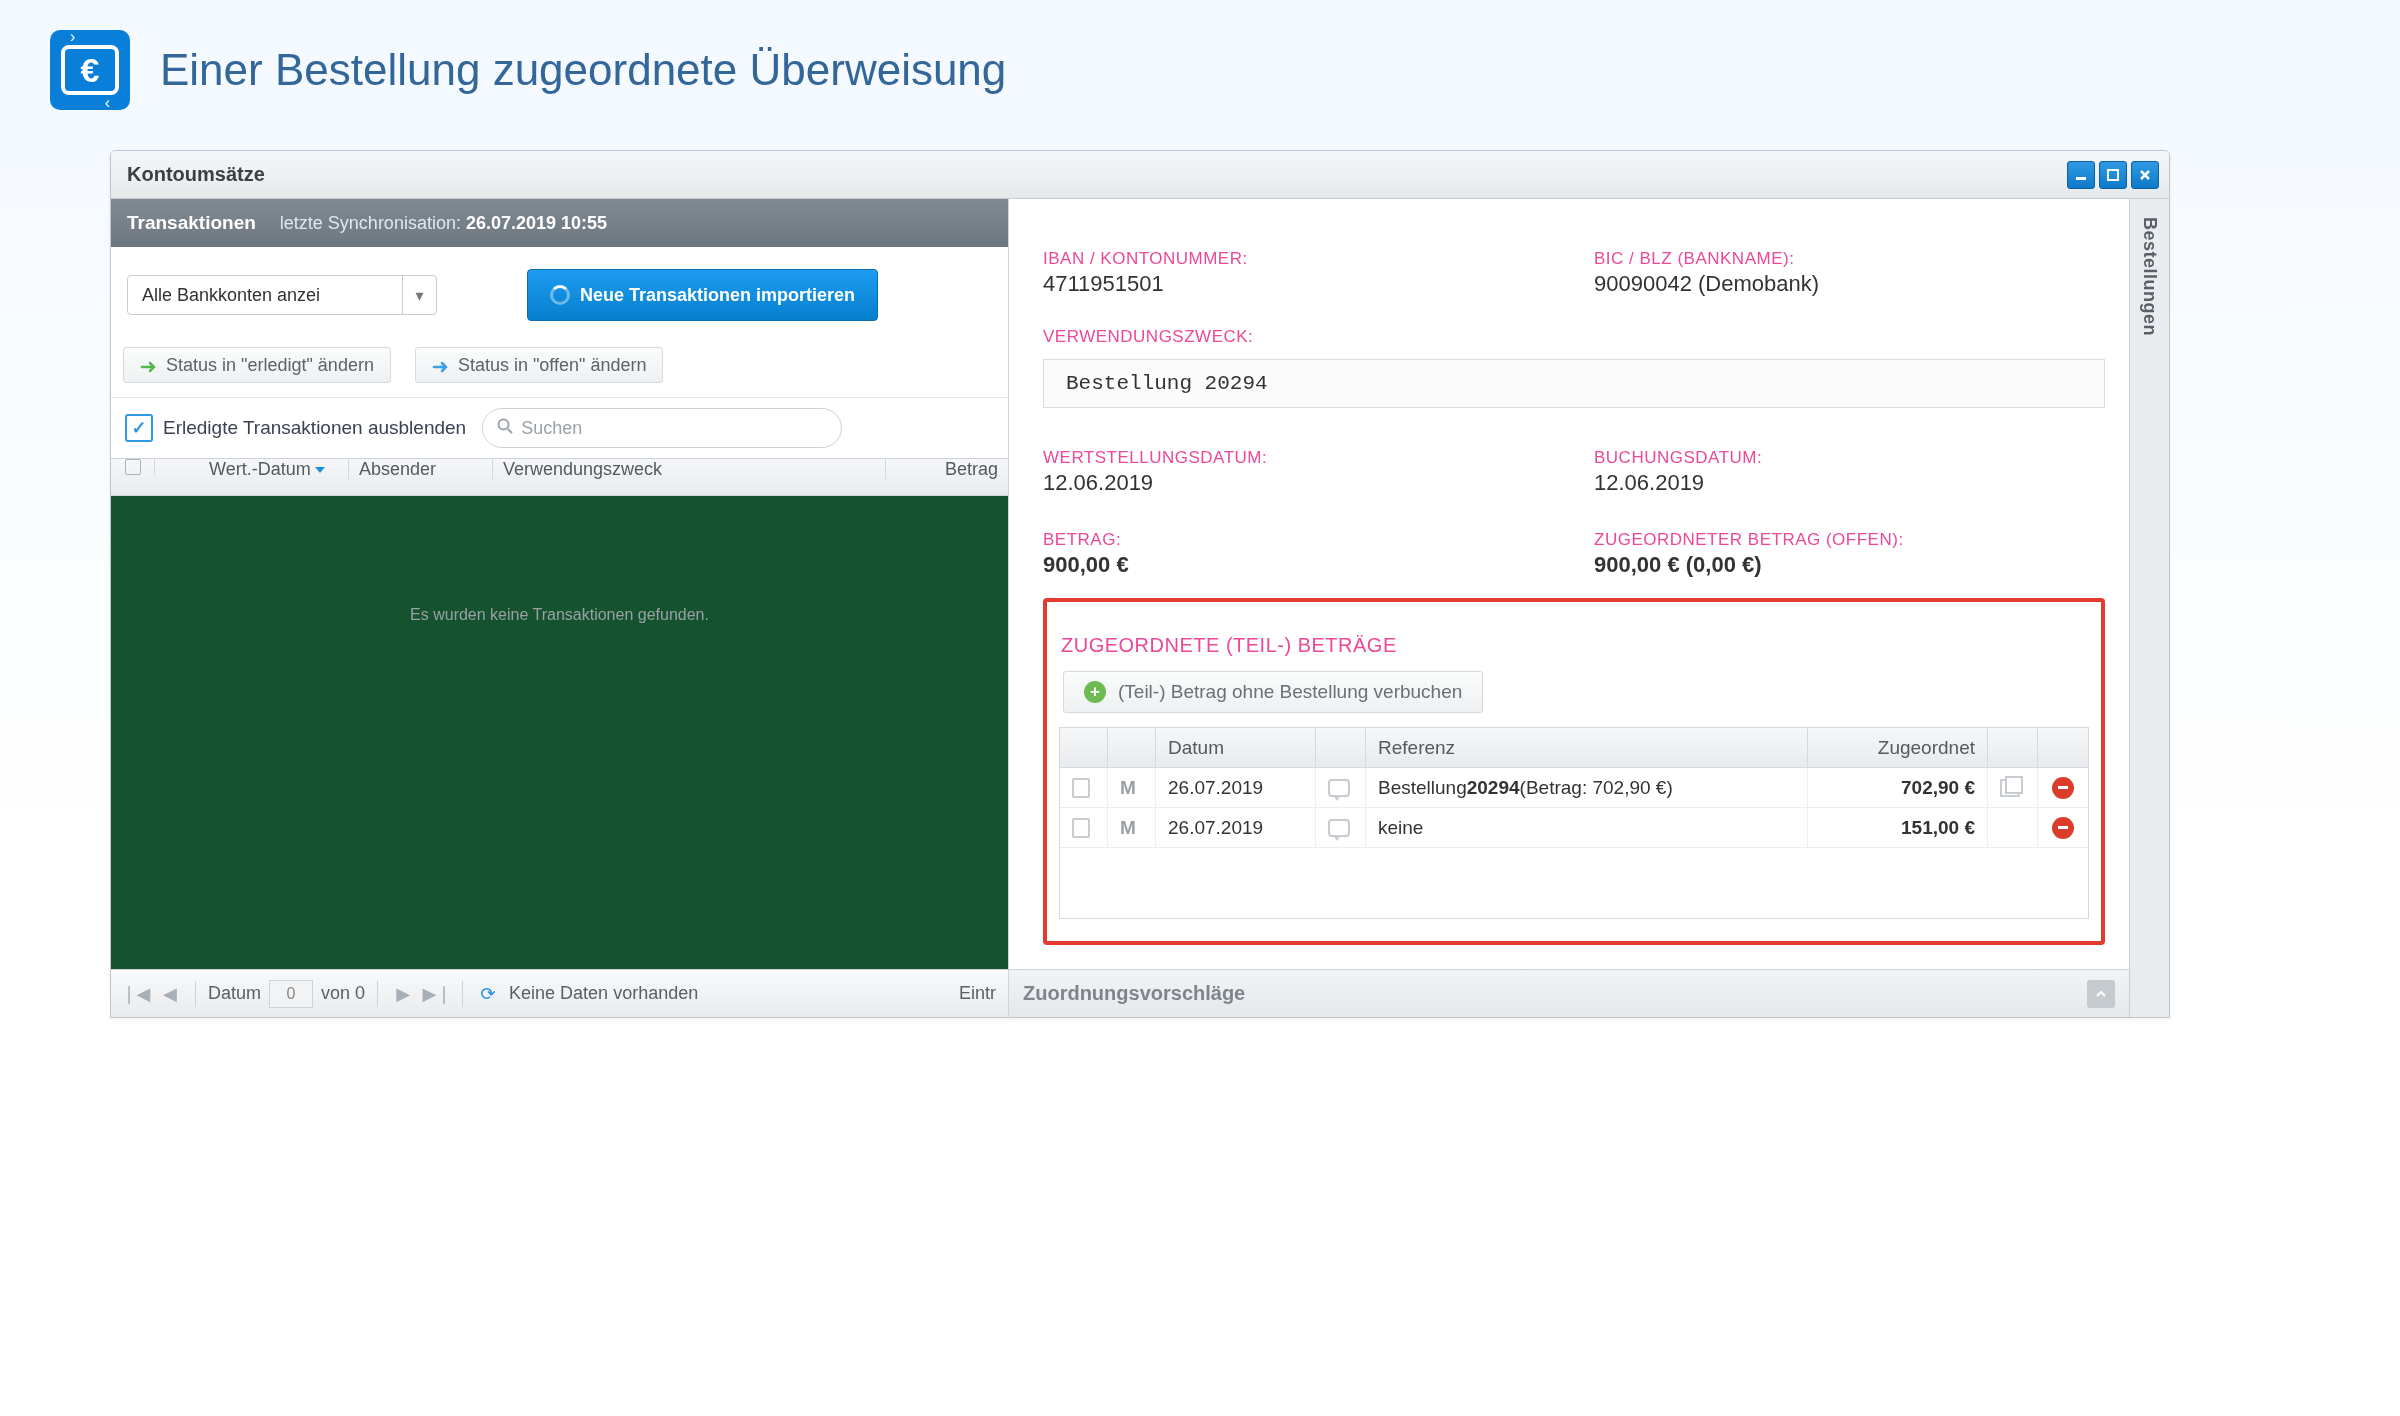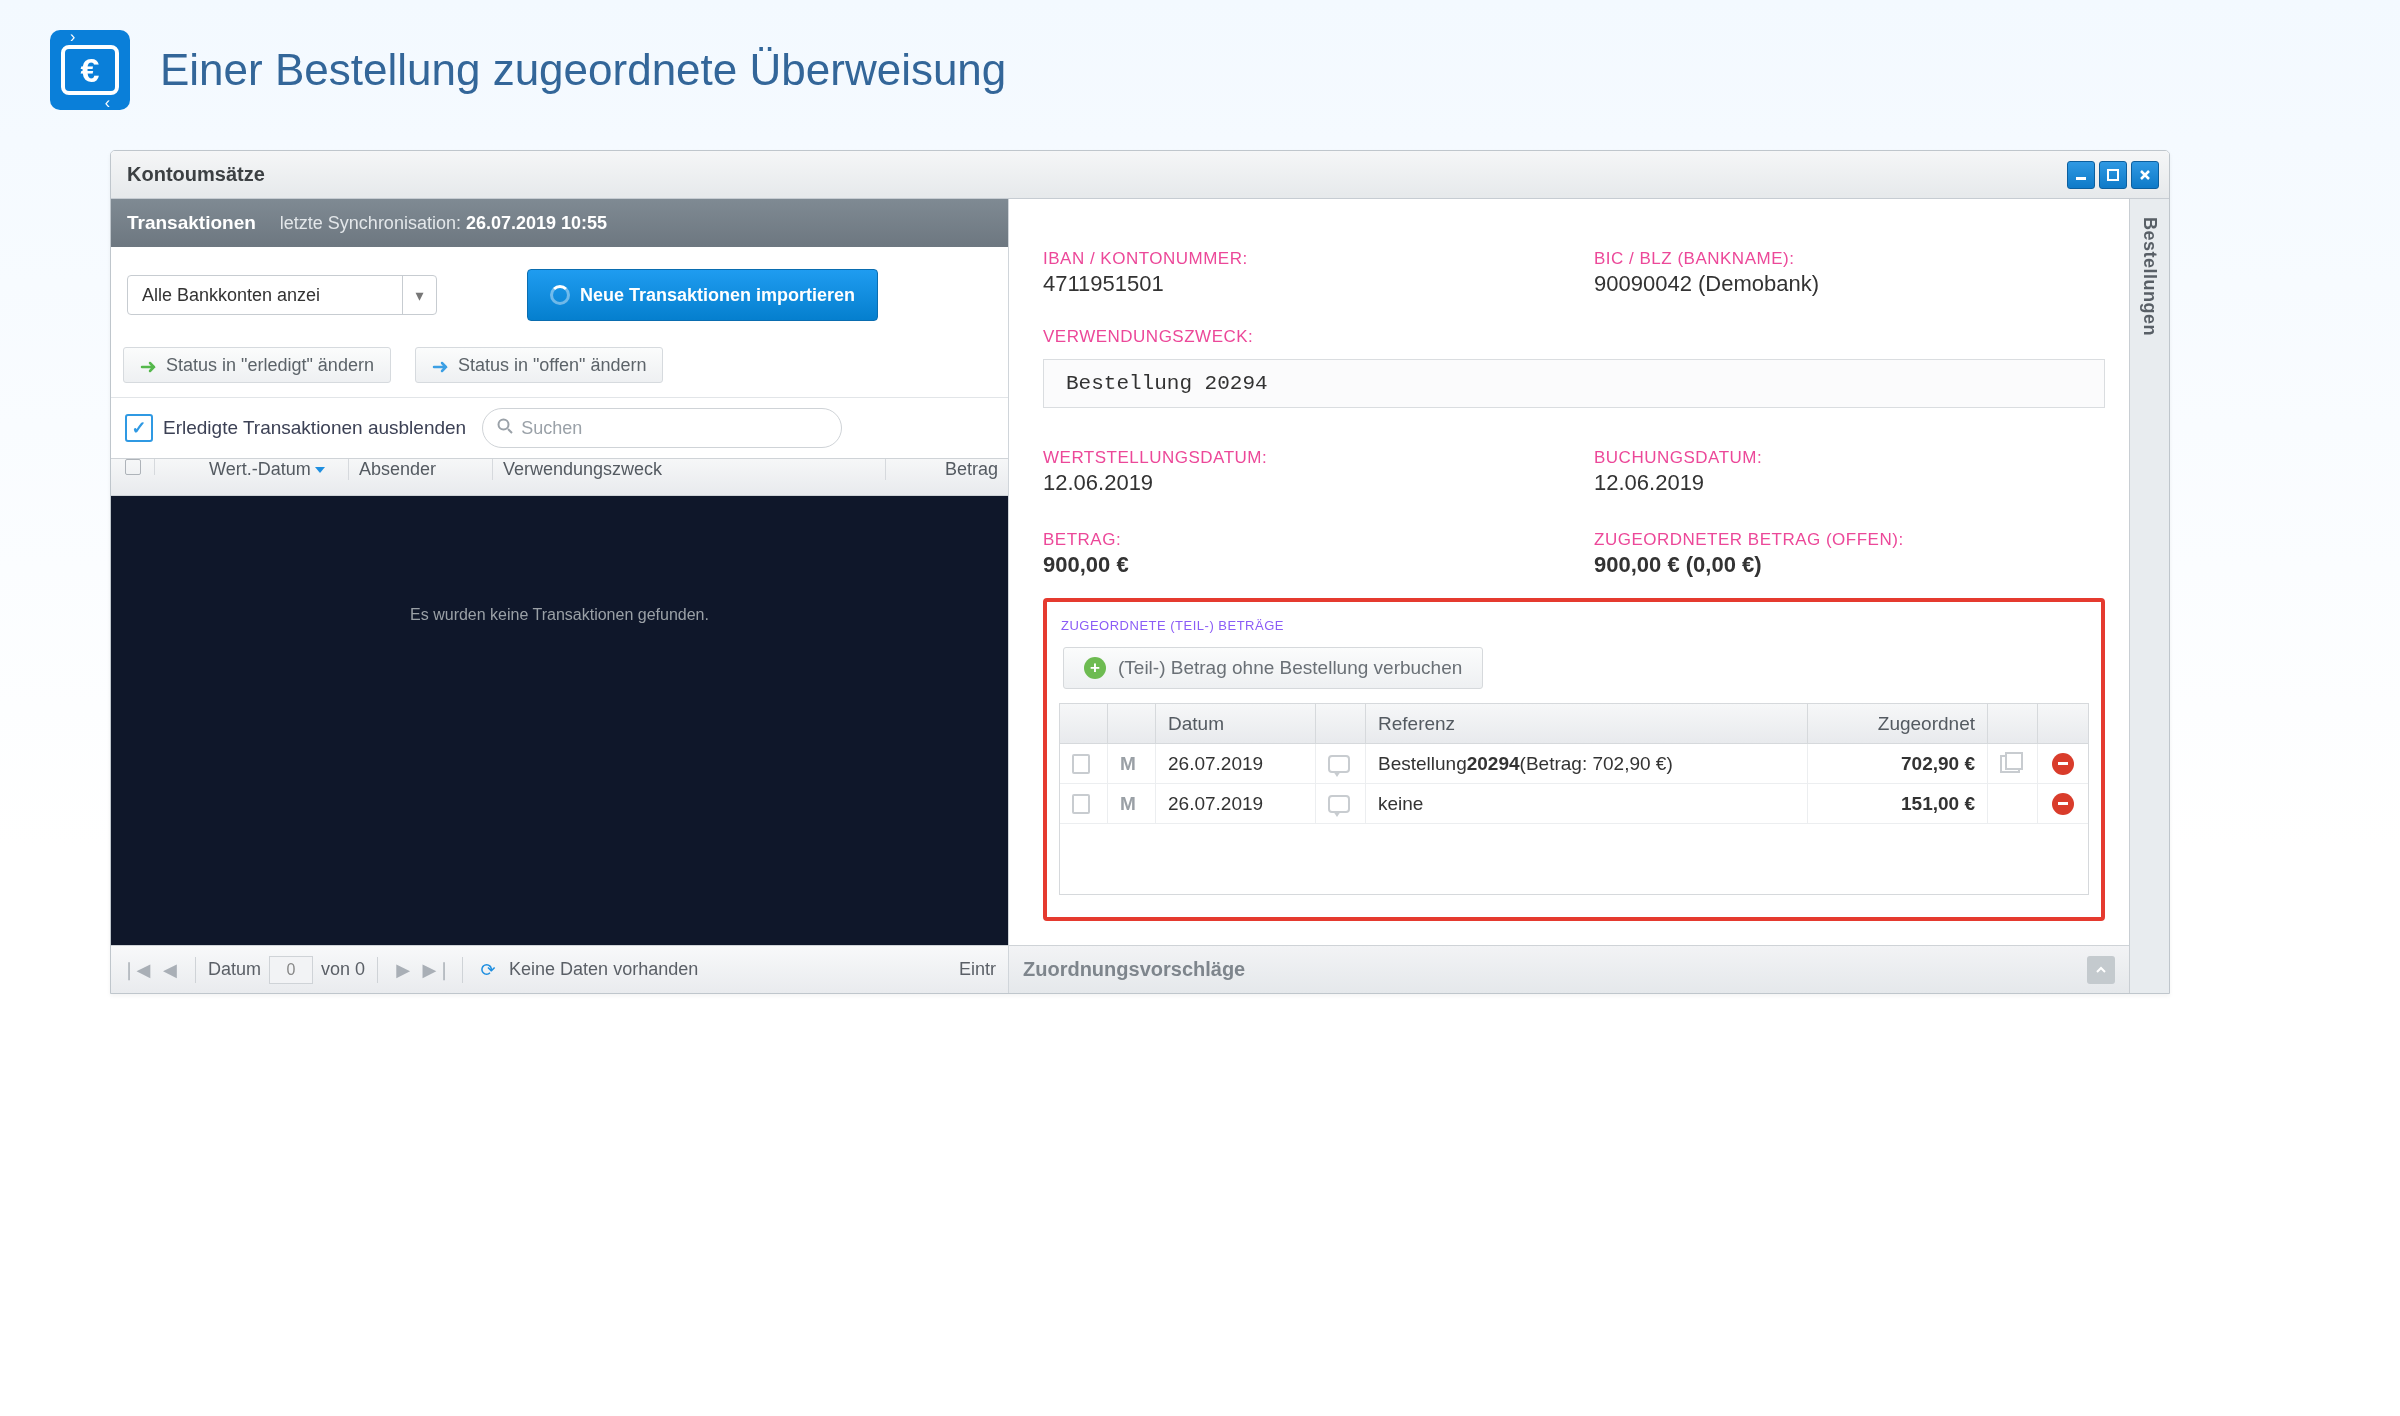--- a/index.html
+++ b/index.html
@@ -12,21 +12,21 @@
   .euro-badge .arrow.top{top:-2px;left:20px}
   .euro-badge .arrow.bot{bottom:-2px;right:20px}
   .page-title{color:#336699;font-size:44px;font-weight:400}
   .window{margin-left:60px;width:2060px;background:#fff;border:1px solid #bfc6cc;border-radius:5px 5px 0 0;overflow:hidden;box-shadow:0 2px 4px rgba(0,0,0,.05);position:relative}
   .titlebar{height:48px;background:linear-gradient(#f5f6f7,#e6e9eb);border-bottom:1px solid #c6ccd2;display:flex;align-items:center;justify-content:space-between;padding:0 10px 0 16px}
   .titlebar .title{font-weight:700;color:#3c4043;font-size:20px}
   .win-controls{display:flex;gap:4px}
   .win-btn{width:28px;height:28px;border-radius:3px;border:1px solid #0c5f9e;display:flex;align-items:center;justify-content:center;background:linear-gradient(#2f99e3,#0e7ac8);cursor:pointer}
   .win-btn svg{display:block}
   .body{display:flex;align-items:stretch}
-  .left{width:898px;border-right:1px solid #d0d5da;display:flex;flex-direction:column;background:#0f172a}
+  .left{width:898px;border-right:1px solid #d0d5da;display:flex;flex-direction:column;background:#14532d}
   .right{flex:1;position:relative}
   .sidepanel{width:40px;border-left:1px solid #c9ced3;background:#e8ecef;display:flex;align-items:flex-start;justify-content:center}
   .sidepanel .label{writing-mode:vertical-rl;text-orientation:mixed;font-weight:700;color:#585f66;font-size:18px;padding-top:18px;letter-spacing:.5px}
   .subheader{height:48px;background:linear-gradient(#7f8a93,#6d7780);color:#fff;display:flex;align-items:center;gap:24px;padding:0 16px;font-size:19px}
   .subheader .title{font-weight:700}
   .subheader .sync{color:#e3e7ea;font-size:18px}
   .subheader .sync b{color:#fff}
   .toolbar-row{padding:22px 16px;display:flex;align-items:center;gap:90px;background:#fff}
   .combo{display:flex;align-items:center;height:40px;border:1px solid #c7ccd1;border-radius:4px;background:#fff;min-width:310px}
   .combo .text{flex:1;padding:0 14px;color:#333;font-size:18px;white-space:nowrap;overflow:hidden}
@@ -58,21 +58,21 @@
   .pg-sep{width:1px;height:26px;background:#cfd3d7;margin:0 4px}
   .pg-input{width:44px;height:28px;border:1px solid #cfd3d7;background:#f2f3f5;text-align:center;font-size:16px;color:#888}
   .right-inner{padding:0 24px 24px 34px}
   .cutname{color:#b9bec3;font-size:22px;letter-spacing:1px;padding:6px 0 14px}
   .kv-grid{display:grid;grid-template-columns:1fr 1fr;row-gap:4px;column-gap:40px;margin-bottom:18px}
   .klabel{color:#ec4899;font-size:17px;letter-spacing:.5px;text-transform:uppercase;margin-top:30px}
   .kvalue{color:#333;font-size:22px;margin-top:2px}
   .purpose-box{margin-top:12px;border:1px solid #dadde0;background:#fbfbfc;padding:12px 22px;font-family:"Courier New",monospace;font-size:21px;color:#333}
   .bold{font-weight:700}
   .highlight{border:4px solid #e53a2f;border-radius:4px;padding:14px 12px 22px}
-  .sec-title{color:#8b5cf6;font-size:13px;letter-spacing:.5px;margin:2px 2px 14px}
+  .sec-title{color:#ec4899;font-size:20px;letter-spacing:.5px;margin:18px 2px 14px}
   .sub-btn{margin:0 4px 14px;display:inline-flex;align-items:center;gap:12px;height:42px;border:1px solid #d6d9dc;border-radius:3px;background:linear-gradient(#fbfcfc,#eef0f2);padding:0 20px;color:#6a7076;font-size:19px;cursor:pointer}
   .plus-ico{width:22px;height:22px;border-radius:50%;background:#6dbb51;color:#fff;display:flex;align-items:center;justify-content:center;font-weight:900;font-size:17px}
   .sub-table{width:100%;border:1px solid #d6d9dc}
   .sub-thead{display:flex;height:40px;background:linear-gradient(#f6f7f8,#e8eaed);border-bottom:1px solid #d6d9dc;font-size:19px;color:#545a61}
   .sub-thead .c{border-right:1px solid #d6d9dc;display:flex;align-items:center;padding:0 12px}
   .c.i1{width:48px}.c.i2{width:48px}.c.date{width:160px}.c.chat{width:50px}.c.ref{flex:1}.c.amt{width:180px;justify-content:flex-end}.c.i3{width:50px}.c.del{width:50px;border-right:none;justify-content:center}
   .sub-row{display:flex;height:40px;border-bottom:1px solid #eceef0;font-size:19px;color:#333}
   .sub-row .c{display:flex;align-items:center;padding:0 12px;border-right:1px solid #eceef0}
   .sub-row .c.amt{font-weight:700;justify-content:flex-end}
   .sub-row .c.del{border-right:none}

